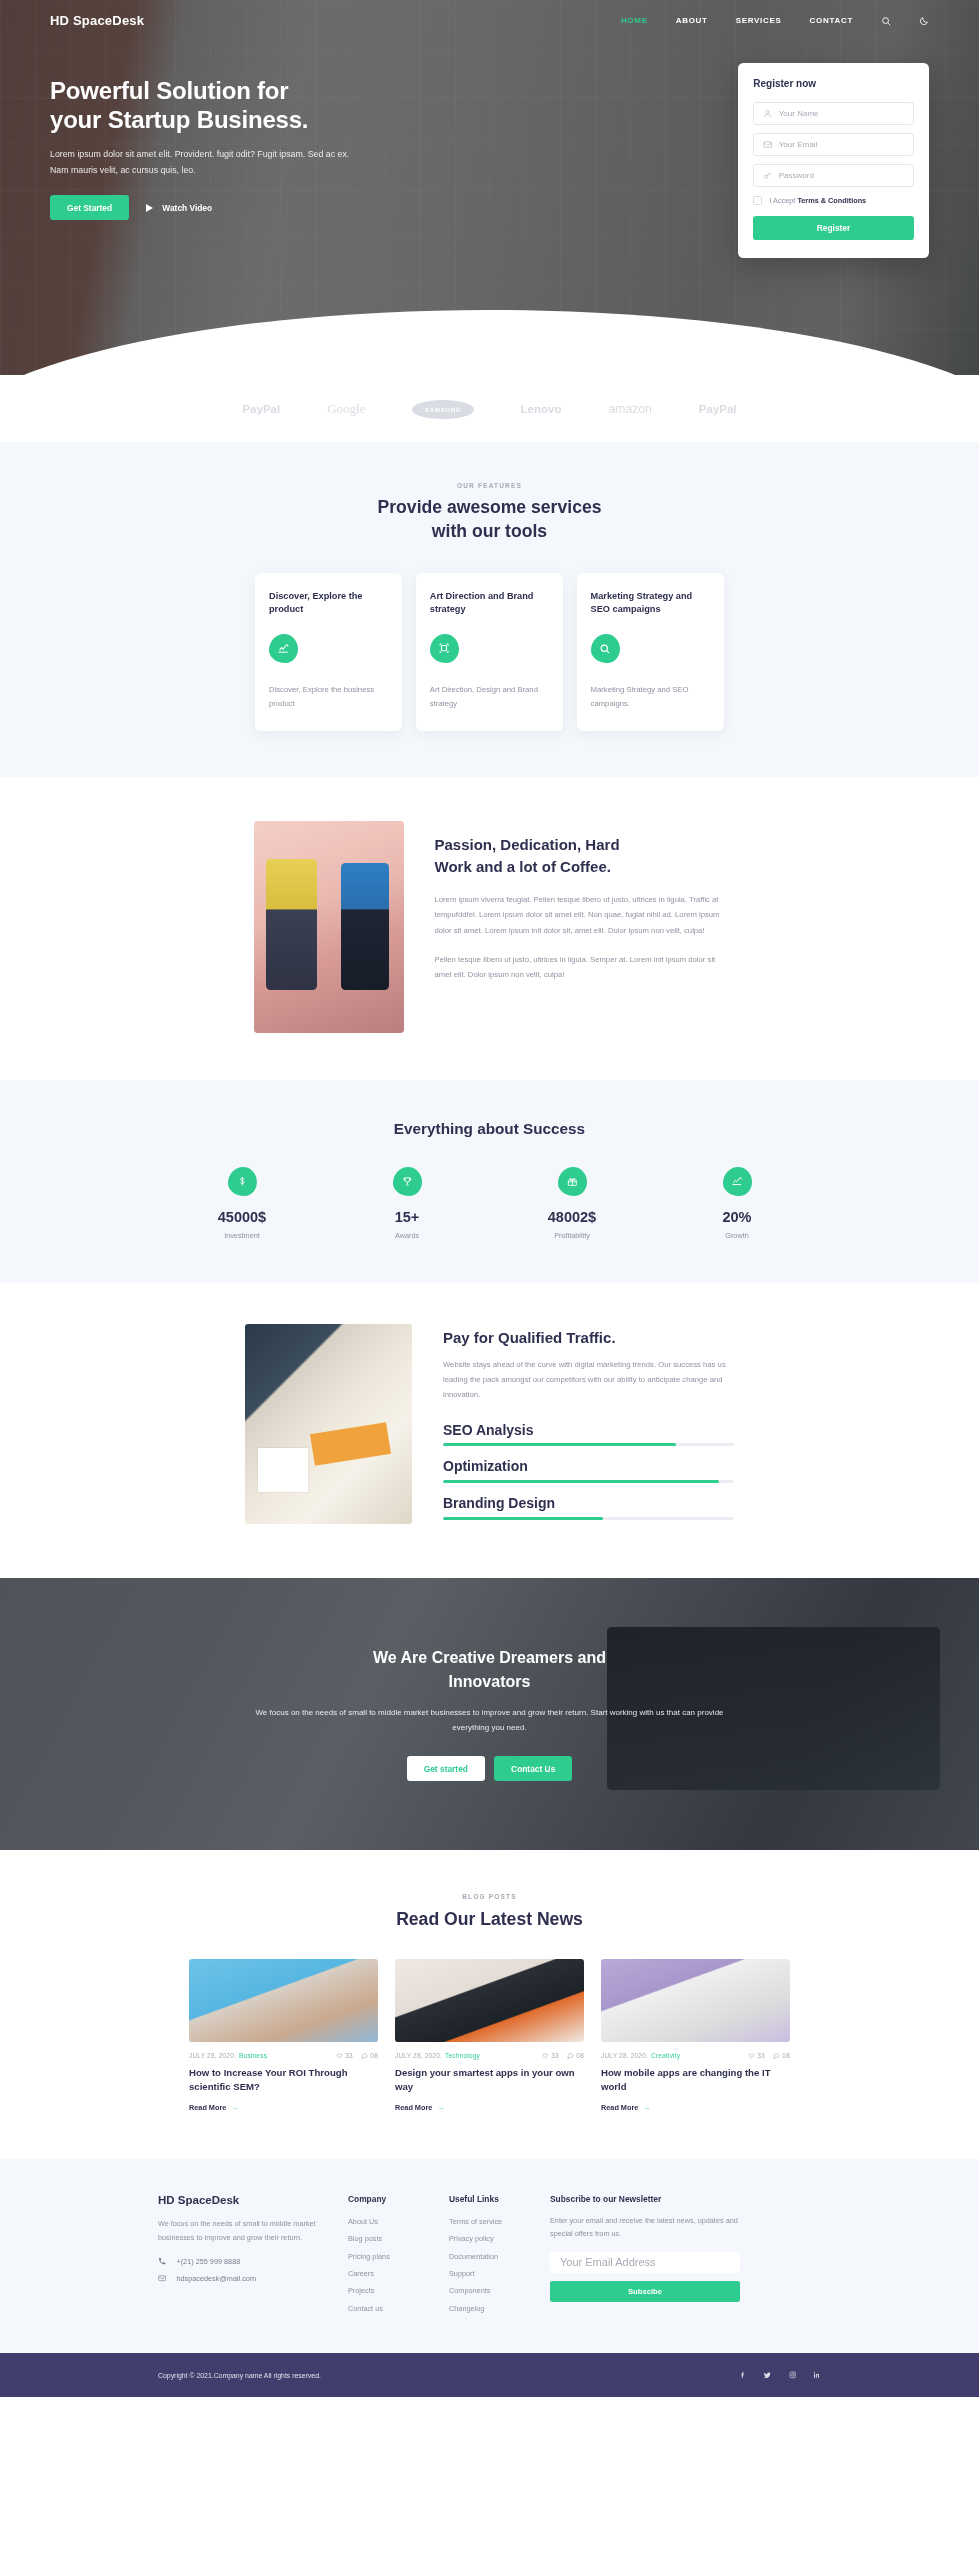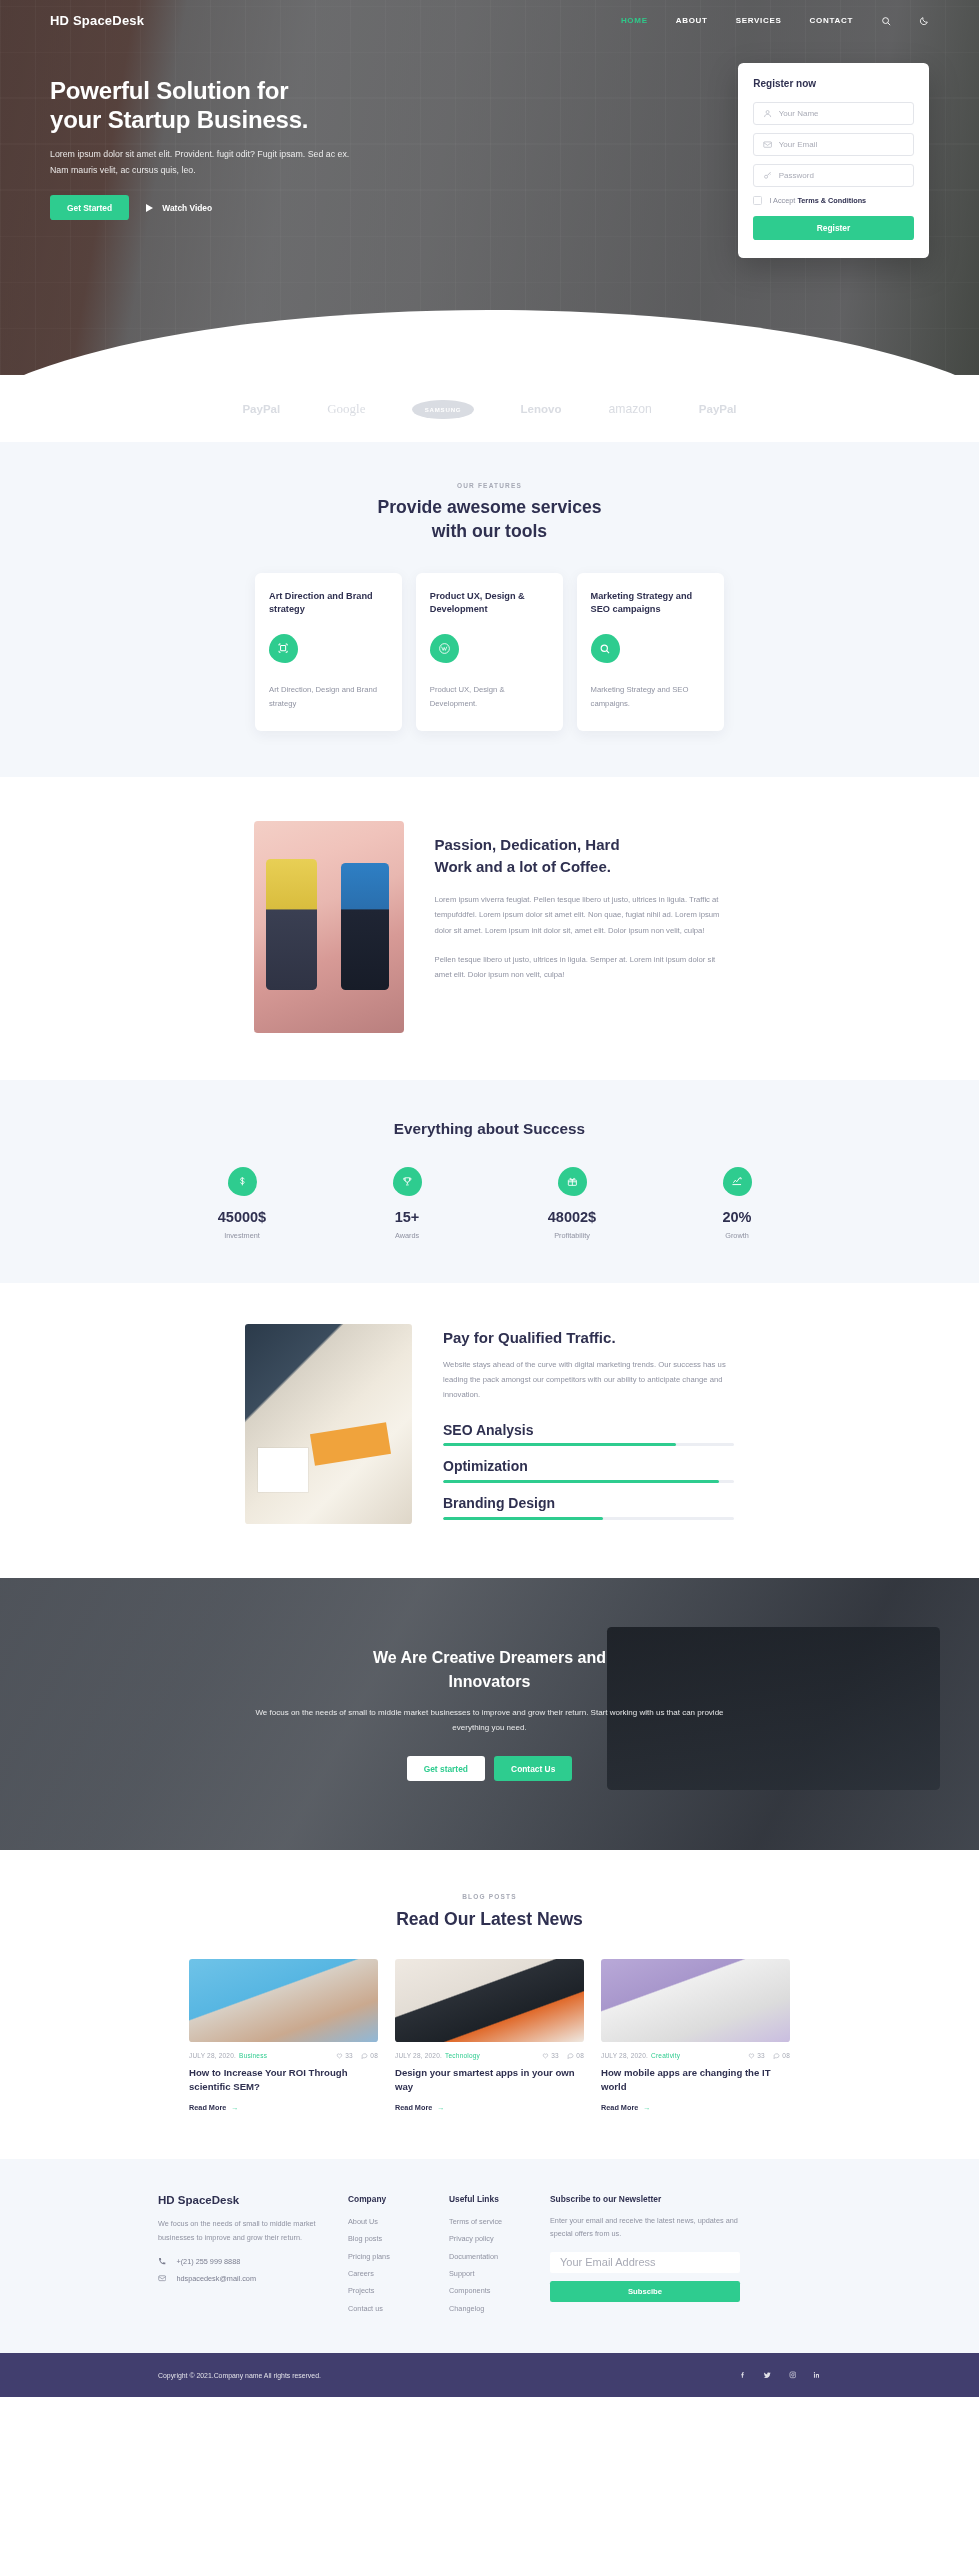--- a/index.html
+++ b/index.html
@@ -366,42 +366,43 @@
   </section>
 
   <section class="features">
     <div class="eyebrow">OUR FEATURES</div>
     <h2 class="sec-title">
       <span>Provide awesome services</span><br>
       <span>with our tools</span>
     </h2>
     <div class="cards">
 
+      <div class="card">
+        <h3>Discover, Explore the product</h3>
+        <div class="blob">
+          <svg width="12.2" height="12.2" viewBox="0 0 24 24" fill="none" stroke="#fff" stroke-width="2">
+              <path d="M3 20h18"></path>
+              <path d="M5 16l4-5 3 3 6-8"></path>
+              <path d="M18 6h3v3"></path>
+            </svg>
+        </div>
+        <p>Discover, Explore the business product</p>
+      </div>
 
       <div class="card">
         <h3>Art Direction and Brand strategy</h3>
         <div class="blob">
           <svg width="12.2" height="12.2" viewBox="0 0 24 24" fill="none" stroke="#fff" stroke-width="2">
               <rect x="7" y="7" width="10" height="10" rx="1.5"></rect>
               <path d="M4 4h3M17 4h3M4 20h3M17 20h3M4 4v3M20 4v3M4 17v3M20 17v3"></path>
             </svg>
         </div>
         <p>Art Direction, Design and Brand strategy</p>
       </div>
 
-      <div class="card">
-        <h3>Product UX, Design &amp; Development</h3>
-        <div class="blob">
-          <svg width="13" height="13" viewBox="0 0 24 24" fill="none" stroke="#fff" stroke-width="1.6">
-              <circle cx="12" cy="12" r="9"></circle>
-              <path d="M6.5 8.5l3 7 2-5.5 2 5.5 3-7" stroke-width="1.4"></path>
-            </svg>
-        </div>
-        <p>Product UX, Design &amp; Development.</p>
-      </div>
 
       <div class="card">
         <h3>Marketing Strategy and SEO campaigns</h3>
         <div class="blob">
           <svg width="11.5" height="11.5" viewBox="0 0 24 24" fill="none" stroke="#fff" stroke-width="2.4">
               <circle cx="11" cy="11" r="6.5"></circle>
               <line x1="16" y1="16" x2="21" y2="21"></line>
             </svg>
         </div>
         <p>Marketing Strategy and SEO campaigns.</p>

